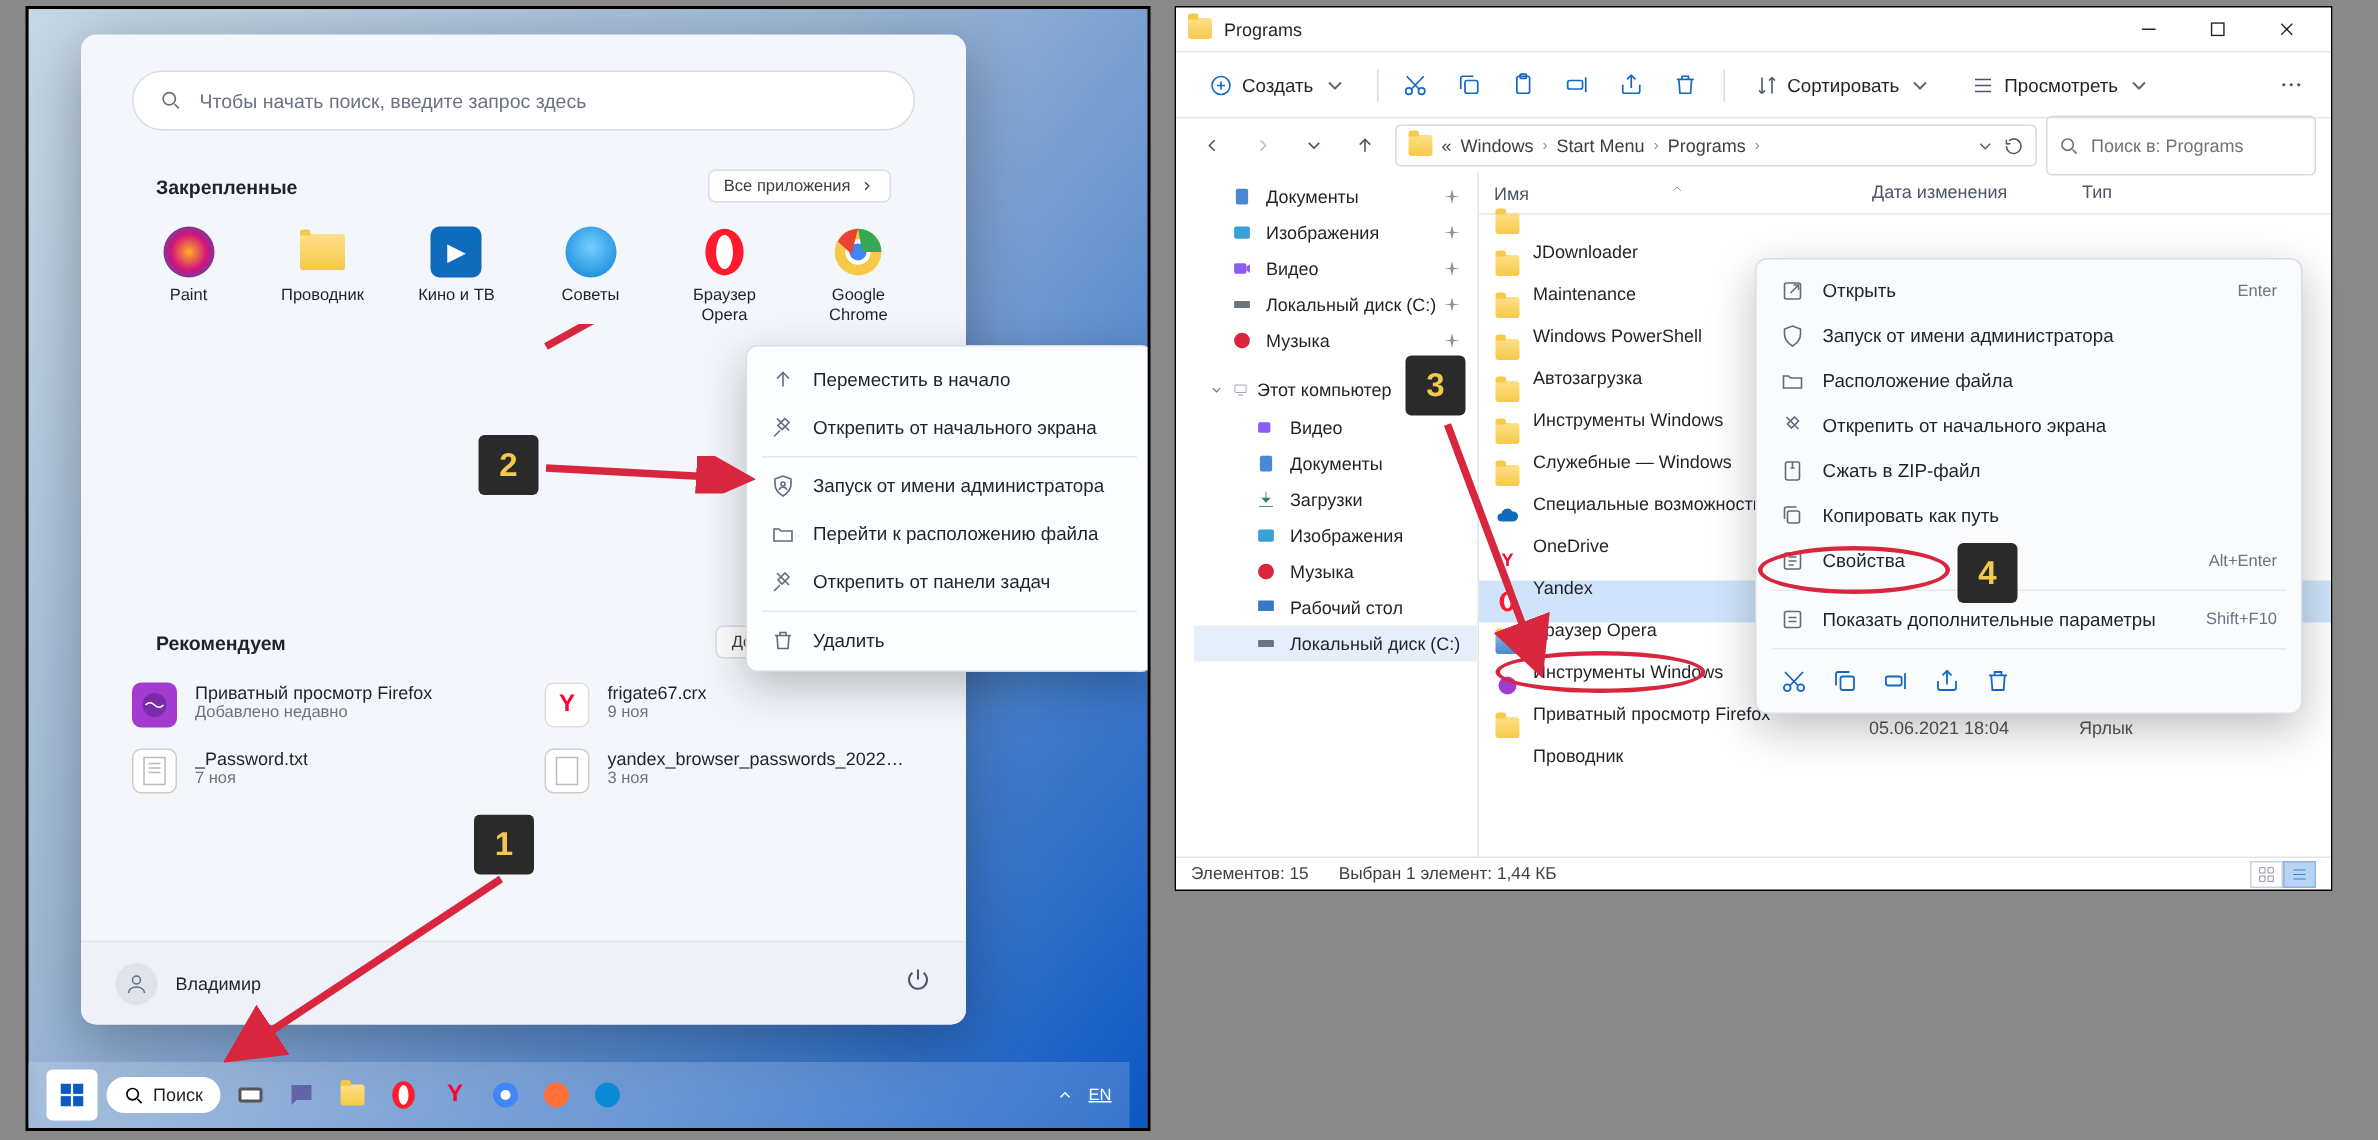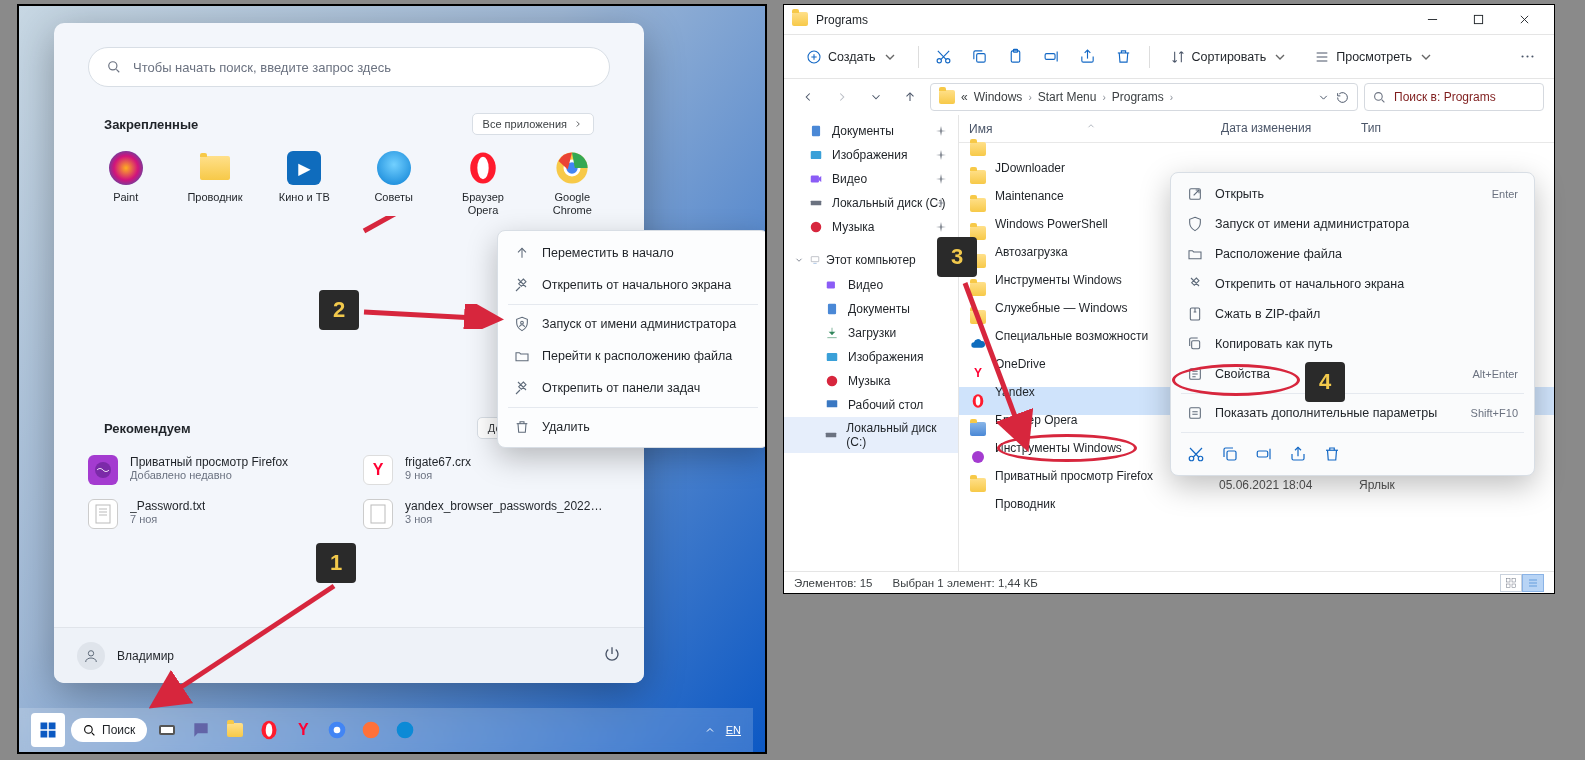--- a/index.html
+++ b/index.html
@@ -87,24 +87,24 @@
   .tb-iconbtn svg{width:17px;height:17px;}
   .blue-stroke{stroke:#1368c5;fill:none;}
 
   .navrow{height:36px;display:flex;align-items:center;gap:6px;padding:0 10px;}
   .nav-arrow{width:28px;height:28px;display:flex;align-items:center;justify-content:center;}
   .nav-arrow svg{width:14px;height:14px;stroke:#4a5568;fill:none;}
   .addr{flex:1;height:28px;border:1px solid #d5d9df;border-radius:4px;display:flex;align-items:center;padding:0 8px;gap:6px;font-size:12px;color:#3c4043;}
   .addr .chev{color:#8a8f98;font-size:10px;}
   .addr-tail{display:flex;align-items:center;gap:6px;margin-left:auto;}
   .addr-tail svg{width:13px;height:13px;stroke:#4a5568;fill:none;}
-  .search-fld{width:180px;height:28px;border:1px solid #d5d9df;border-radius:4px;display:flex;align-items:center;padding:0 8px;gap:8px;font-size:12px;color:#7f1d1d;}
+  .search-fld{width:180px;height:40px;border:1px solid #d5d9df;border-radius:4px;display:flex;align-items:center;padding:0 8px;gap:8px;font-size:12px;color:#737373;}
 
   .body{display:flex;height:calc(100% - 30px - 44px - 36px - 22px);}
-  .side{width:175px;border-right:1px solid #e5e5e5;overflow:hidden;padding-top:4px;}
+  .side{width:202px;border-right:1px solid #e5e5e5;overflow:hidden;padding-top:4px;padding-left:12px;}
   .side .si{display:flex;align-items:center;gap:8px;padding:4px 10px 4px 24px;font-size:12px;color:#1f2328;position:relative;}
   .side .si.pin::after{content:"";position:absolute;right:12px;width:10px;height:10px;background:#8a8f98;clip-path:polygon(50% 0,60% 45%,100% 50%,60% 55%,50% 100%,40% 55%,0 50%,40% 45%);}
   .side .si .ic{width:16px;height:16px;display:flex;align-items:center;justify-content:center;}
   .side .si.sel{background:#e6eefb;}
   .side .grp{display:flex;align-items:center;gap:6px;padding:6px 10px;font-size:12px;color:#1f2328;}
   .side .grp svg{width:10px;height:10px;stroke:#6b7280;fill:none;}
   .side .deep{padding-left:40px;}
 
   .list{flex:1;position:relative;font-size:12px;color:#1f2328;overflow:hidden;}
   .cols{display:flex;border-bottom:1px solid #e8e8e8;color:#4a5568;}

